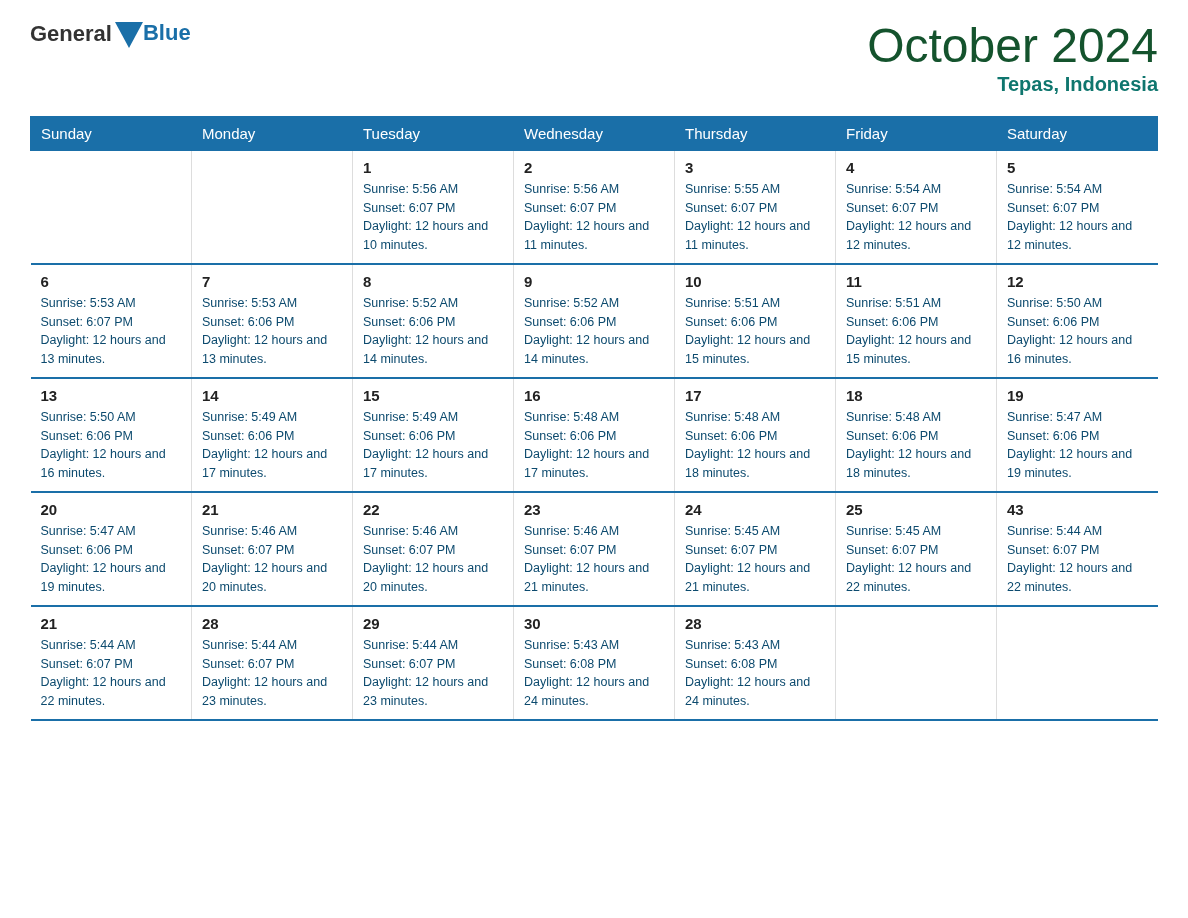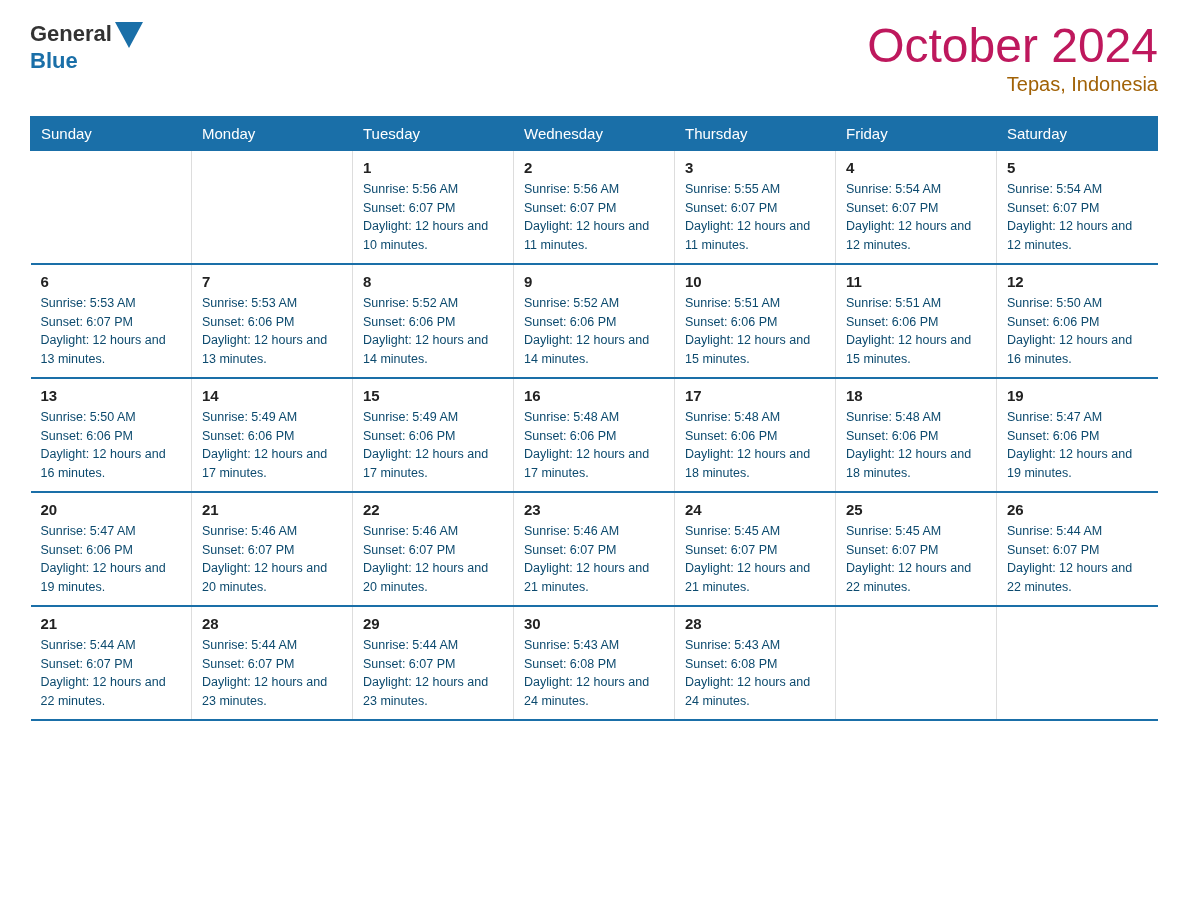--- a/index.html
+++ b/index.html
@@ -21,35 +21,35 @@
       font-weight: bold;
       color: #333;
     }
     .logo-blue {
       font-size: 22px;
       font-weight: bold;
       color: #1a6fa8;
     }
     .logo-wrapper {
       display: flex;
-      flex-direction: column;
+      flex-direction: row;
     }
     .title-section {
       text-align: right;
     }
     .title-section h1 {
       font-size: 48px;
       font-weight: 300;
-      color: #be185d;
+      color: #14532d;
       line-height: 1.1;
     }
     .title-section h2 {
       font-size: 20px;
-      font-weight: normal;
-      color: #a16207;
+      font-weight: bold;
+      color: #0f766e;
     }
     table {
       width: 100%;
       border-collapse: collapse;
       table-layout: fixed;
     }
     thead tr {
       background-color: #1a6fa8;
     }
     thead th {
@@ -231,21 +231,21 @@
         </td>
         <td>
           <span class="day-num">24</span>
           <div class="day-info">Sunrise: 5:45 AM<br>Sunset: 6:07 PM<br>Daylight: 12 hours and 21 minutes.</div>
         </td>
         <td>
           <span class="day-num">25</span>
           <div class="day-info">Sunrise: 5:45 AM<br>Sunset: 6:07 PM<br>Daylight: 12 hours and 22 minutes.</div>
         </td>
         <td>
-          <span class="day-num">26</span>
+          <span class="day-num">43</span>
           <div class="day-info">Sunrise: 5:44 AM<br>Sunset: 6:07 PM<br>Daylight: 12 hours and 22 minutes.</div>
         </td>
       </tr>
       <tr>
         <td>
           <span class="day-num">21</span>
           <div class="day-info">Sunrise: 5:44 AM<br>Sunset: 6:07 PM<br>Daylight: 12 hours and 22 minutes.</div>
         </td>
         <td>
           <span class="day-num">28</span>

